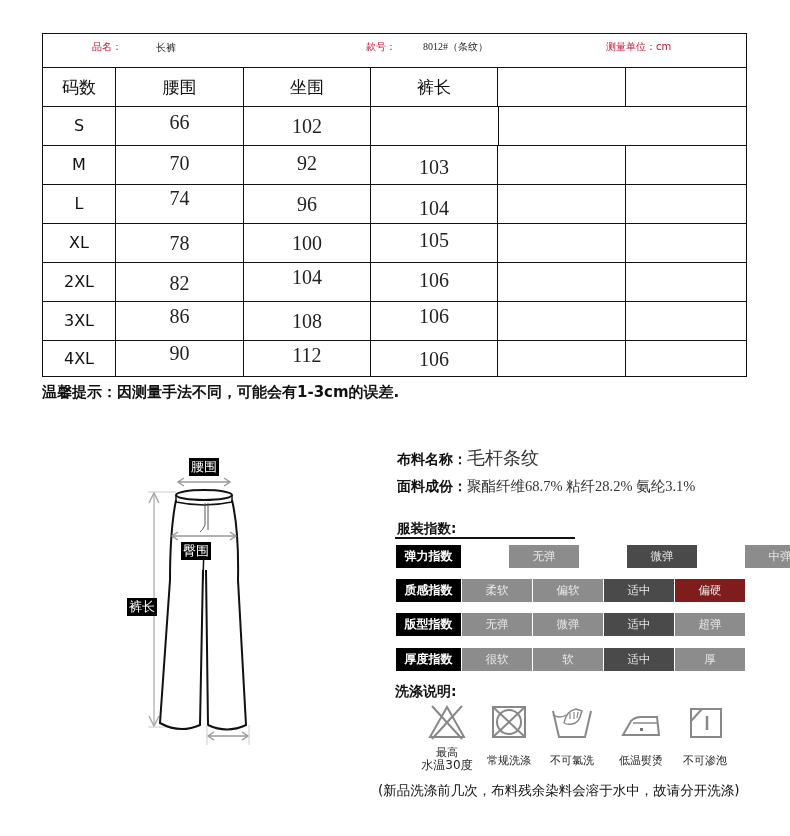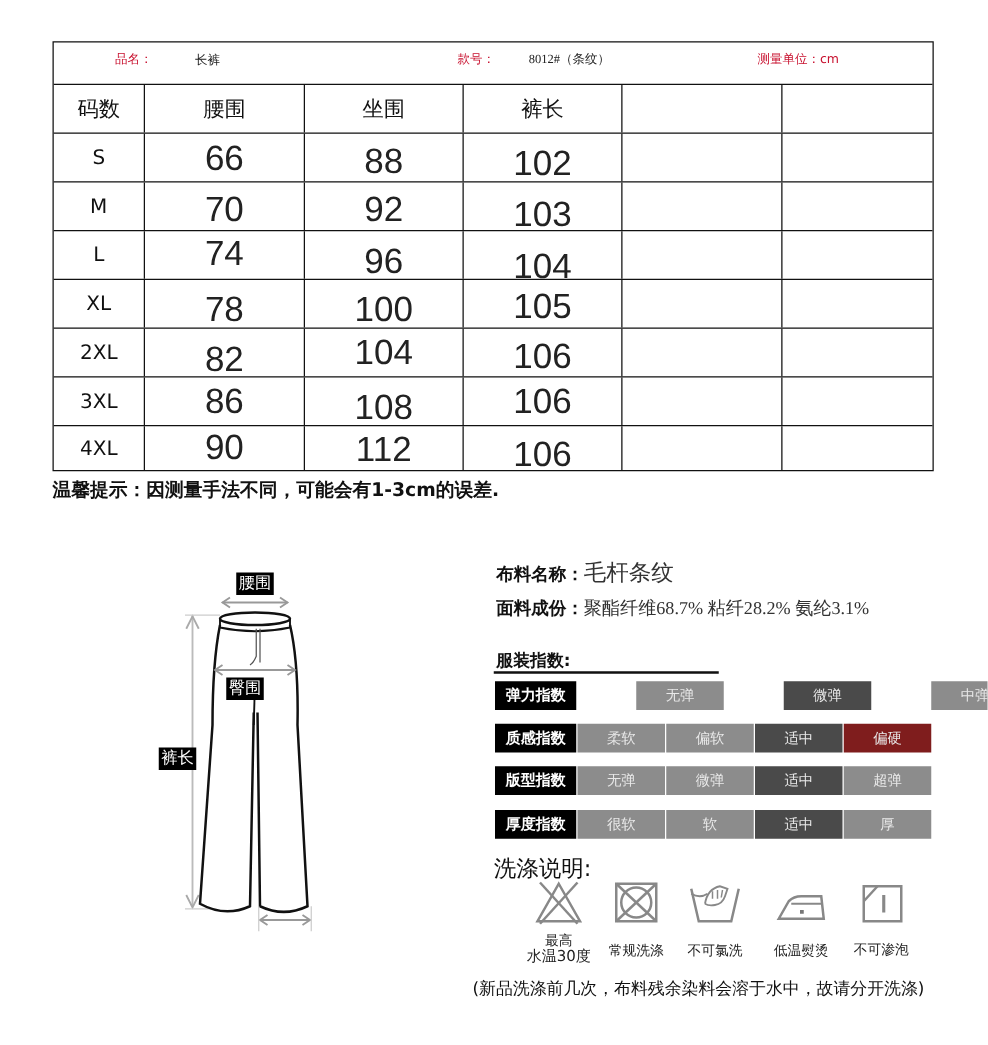--- a/index.html
+++ b/index.html
@@ -12,32 +12,32 @@
   .lbl-red{color:#c8102e;font-family:"DejaVu Sans","Liberation Sans",sans-serif;}
   .val-serif{color:#222;font-family:"Liberation Serif","DejaVu Serif",serif;font-size:17px;}
   .grid-row{display:flex;border-bottom:1.5px solid #111;box-sizing:border-box;text-align:center;}
   .grid-row:last-child{border-bottom:none;}
   .cell{border-right:1.5px solid #111;box-sizing:border-box;display:flex;justify-content:center;position:relative;}
   .cell:last-child{border-right:none;}
   .c0{width:73px;}.c1{width:128px;}.c2{width:127px;}.c3{width:127px;}.c4{width:128px;}.c5{flex:1;}
   .hdr{height:38px;align-items:center;font-size:17px;}
   .drow{height:39px;}
   .drow .size-lbl{font-size:16px;margin-top:9px;}
-  .num{font-family:Liberation Sans, sans-serif;font-size:28px;color:#222;position:absolute;}
+  .num{font-family:Liberation Serif, serif;font-size:20px;color:#222;position:absolute;}
   .tip{position:absolute;left:42px;top:383px;font-size:15px;font-weight:bold;color:#111;white-space:nowrap;}
   
   .fab-line{position:absolute;left:397px;font-size:14px;white-space:nowrap;}
   .fab-line .k{font-weight:bold;}
   .fab-line .v{font-family:"Liberation Serif","DejaVu Serif",serif;color:#333;}
   .idx-title{position:absolute;left:397px;top:520px;font-size:13.5px;font-weight:bold;}
   .idx-underline{position:absolute;left:395px;top:537px;width:180px;height:2px;background:#111;}
   .idx-row{position:absolute;left:396px;height:23px;display:flex;}
   .idx-label{width:65px;background:#000;color:#fff;font-size:12px;font-weight:bold;display:flex;align-items:center;justify-content:center;margin-right:1px;}
   .idx-cell{width:70px;color:#e8e8e8;font-size:11.5px;display:flex;align-items:center;justify-content:center;margin-right:1px;}
-  .wash-title{position:absolute;left:395px;top:683px;font-size:18px;font-weight:normal;}
+  .wash-title{position:absolute;left:395px;top:683px;font-size:14px;font-weight:bold;}
   .wash-item{position:absolute;top:703px;width:70px;text-align:center;}
   .wash-item svg{display:block;margin:0 auto;}
   .wash-lbl{font-size:11px;color:#222;line-height:12px;margin-top:8px;}
   .note{position:absolute;left:378px;top:782px;font-size:13.5px;white-space:nowrap;color:#111;}
   
   .dlabel{position:absolute;background:#000;color:#fff;font-size:13px;padding:1px 2px;line-height:16px;}
 </style>
 </head>
 <body>
 
@@ -59,23 +59,20 @@
     <div class="cell c5 hdr"></div>
   </div>
 
   <div class="grid-row drow">
     <div class="cell c0">
         <span class="size-lbl">S</span>
       </div>
     <div class="cell c1">
         <span class="num" style="top:4px;">66</span>
       </div>
-    <div class="cell c2">
-        <span class="num" style="top:6px;">88</span>
-      </div>
     <div class="cell c3">
         <span class="num" style="top:8px;">102</span>
       </div>
     <div class="cell c4"></div>
       <div class="cell c5"></div>
   </div>
   <div class="grid-row drow">
     <div class="cell c0">
         <span class="size-lbl">M</span>
       </div>

